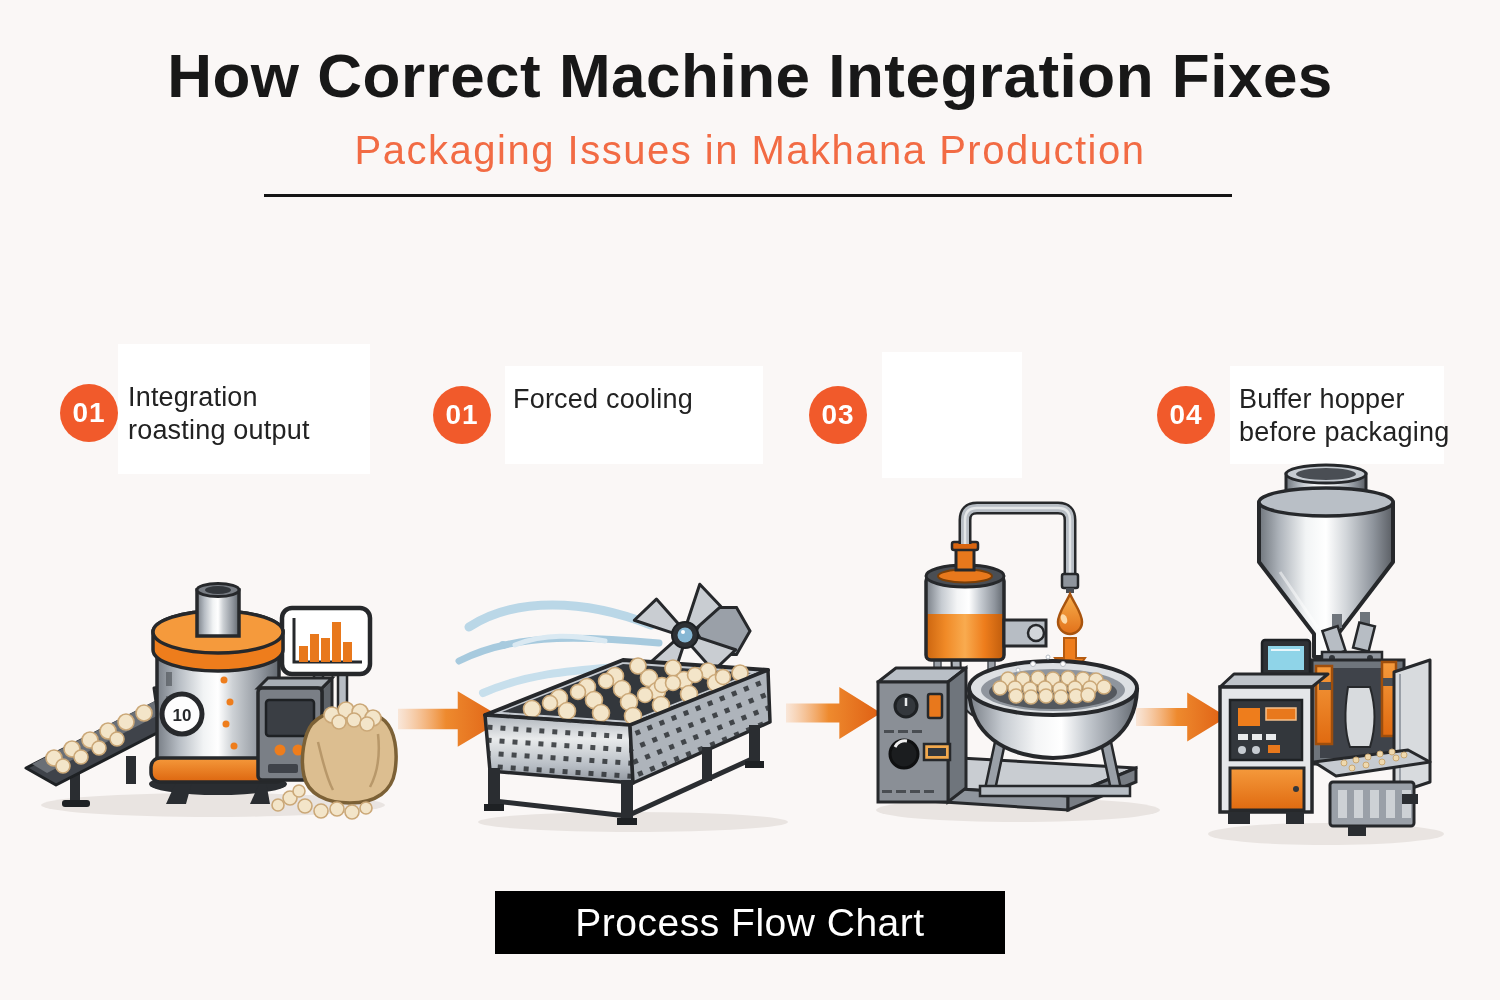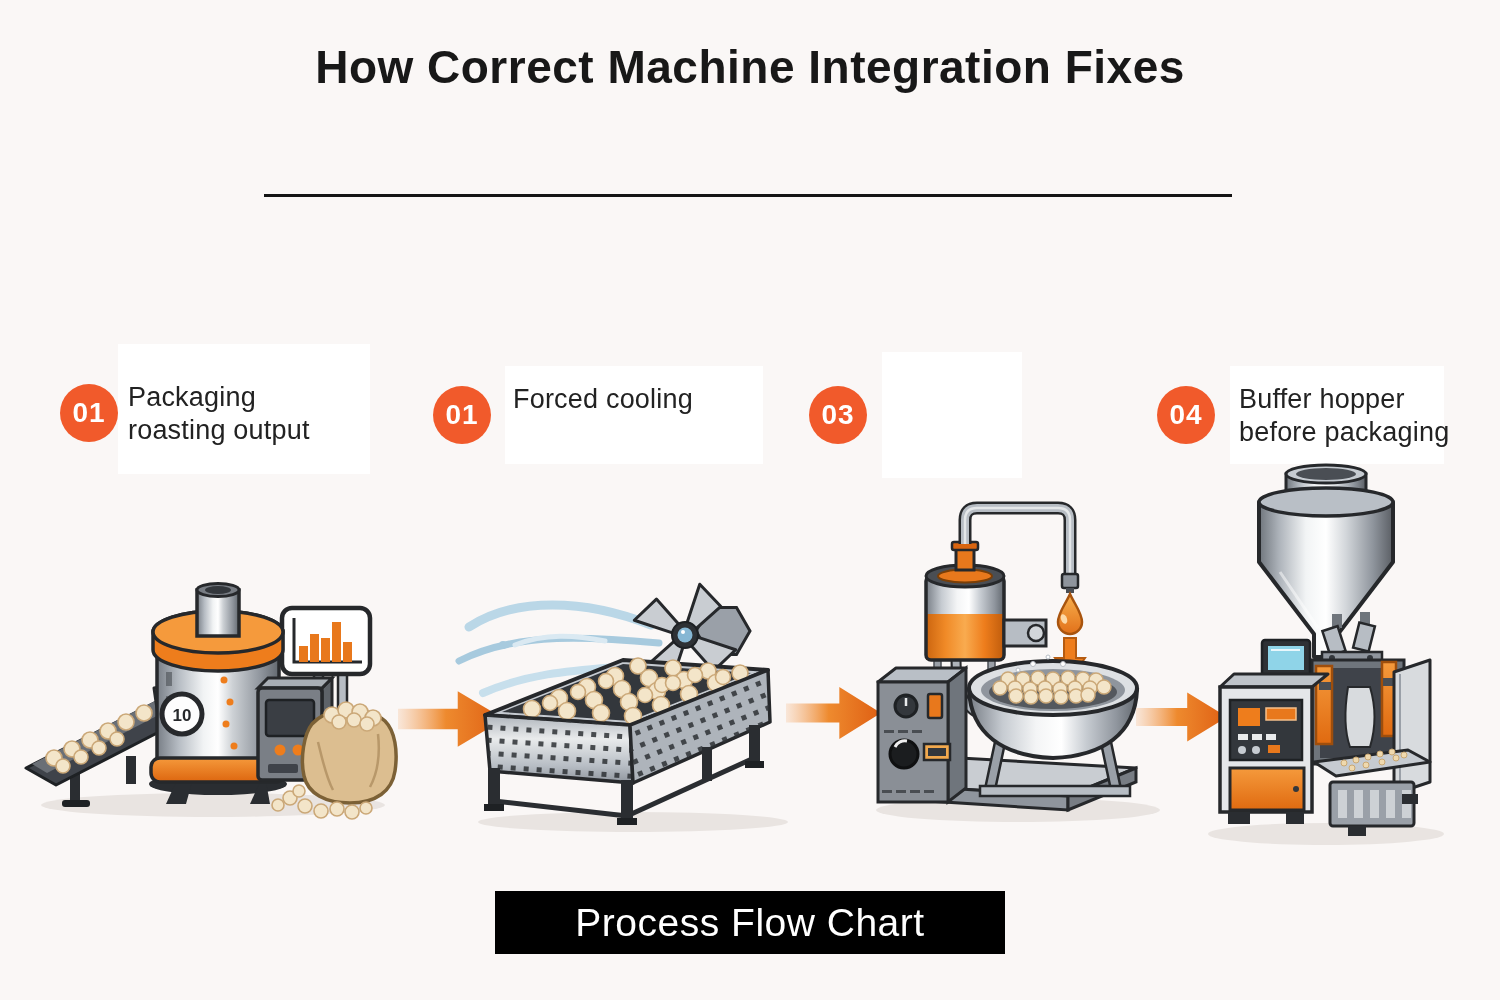--- a/index.html
+++ b/index.html
@@ -1,49 +1,50 @@
 <!DOCTYPE html>
 <html><head>
 <meta charset="utf-8">
 <style>
   html,body{margin:0;padding:0;background:#ffffff;}
   .canvas{position:relative;width:1500px;height:1000px;background:#FAF7F6;overflow:hidden;
           font-family:"Liberation Sans", sans-serif;}
   .abs{position:absolute;}
   .card{position:absolute;background:#FFFFFF;}
   .page-title{position:absolute;top:40px;left:0;width:1500px;text-align:center;
-              font-size:46px;font-weight:700;color:#181818;letter-spacing:.5px;}
+              font-size:62px;font-weight:700;color:#181818;letter-spacing:.5px;}
   .page-subtitle{position:absolute;top:128px;left:0;width:1500px;text-align:center;
                  font-size:40px;font-weight:500;color:#F26B44;letter-spacing:1.5px;}
   .divider{position:absolute;top:194px;left:264px;width:968px;height:3px;background:#141414;}
   .badge{position:absolute;width:58px;height:58px;border-radius:50%;background:#F15A2B;
          color:#FFFFFF;font-size:28px;font-weight:700;text-align:center;line-height:58px;
          letter-spacing:1px;}
   .step-label{position:absolute;font-size:27px;line-height:33px;color:#222222;font-weight:500;
               letter-spacing:.2px;}
   .banner{position:absolute;left:495px;top:891px;width:510px;height:63px;background:#000000;
           color:#FFFFFF;font-size:39px;text-align:center;line-height:63px;letter-spacing:.5px;}
   svg{display:block;}
 </style>
 </head>
 <body>
 
 <div class="canvas">
 
   <div class="page-title">How Correct Machine Integration Fixes</div>
+  <div class="page-subtitle">Packaging Issues in Makhana Production</div>
   <div class="divider"></div>
 
   <div class="card" style="left:118px;top:344px;width:252px;height:130px"></div>
   <div class="card" style="left:505px;top:366px;width:258px;height:98px"></div>
   <div class="card" style="left:882px;top:352px;width:140px;height:126px"></div>
   <div class="card" style="left:1230px;top:366px;width:214px;height:98px"></div>
 
   <div class="badge" style="left:60px;top:384px">01</div>
   <div class="step-label" style="left:128px;top:381px">
-    <span>Packaging</span><br>
+    <span>Integration</span><br>
     <span>roasting output</span>
   </div>
 
   <div class="badge" style="left:433px;top:386px">01</div>
   <div class="step-label" style="left:513px;top:383px">
     <span>Forced cooling</span><br>
   </div>
 
   <div class="badge" style="left:809px;top:386px">03</div>
 

